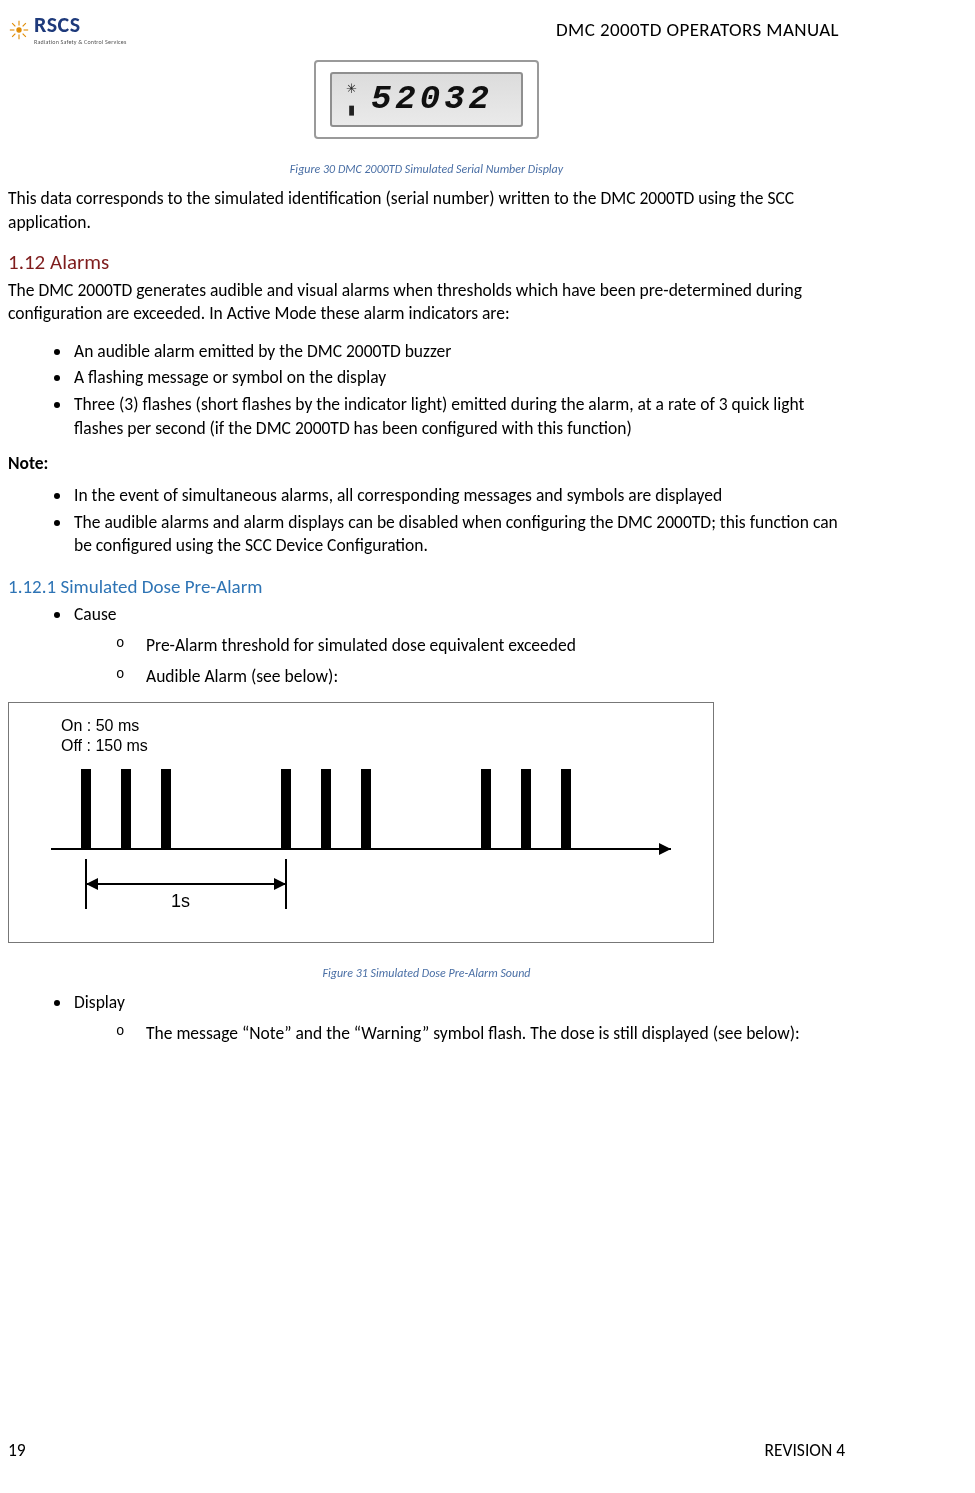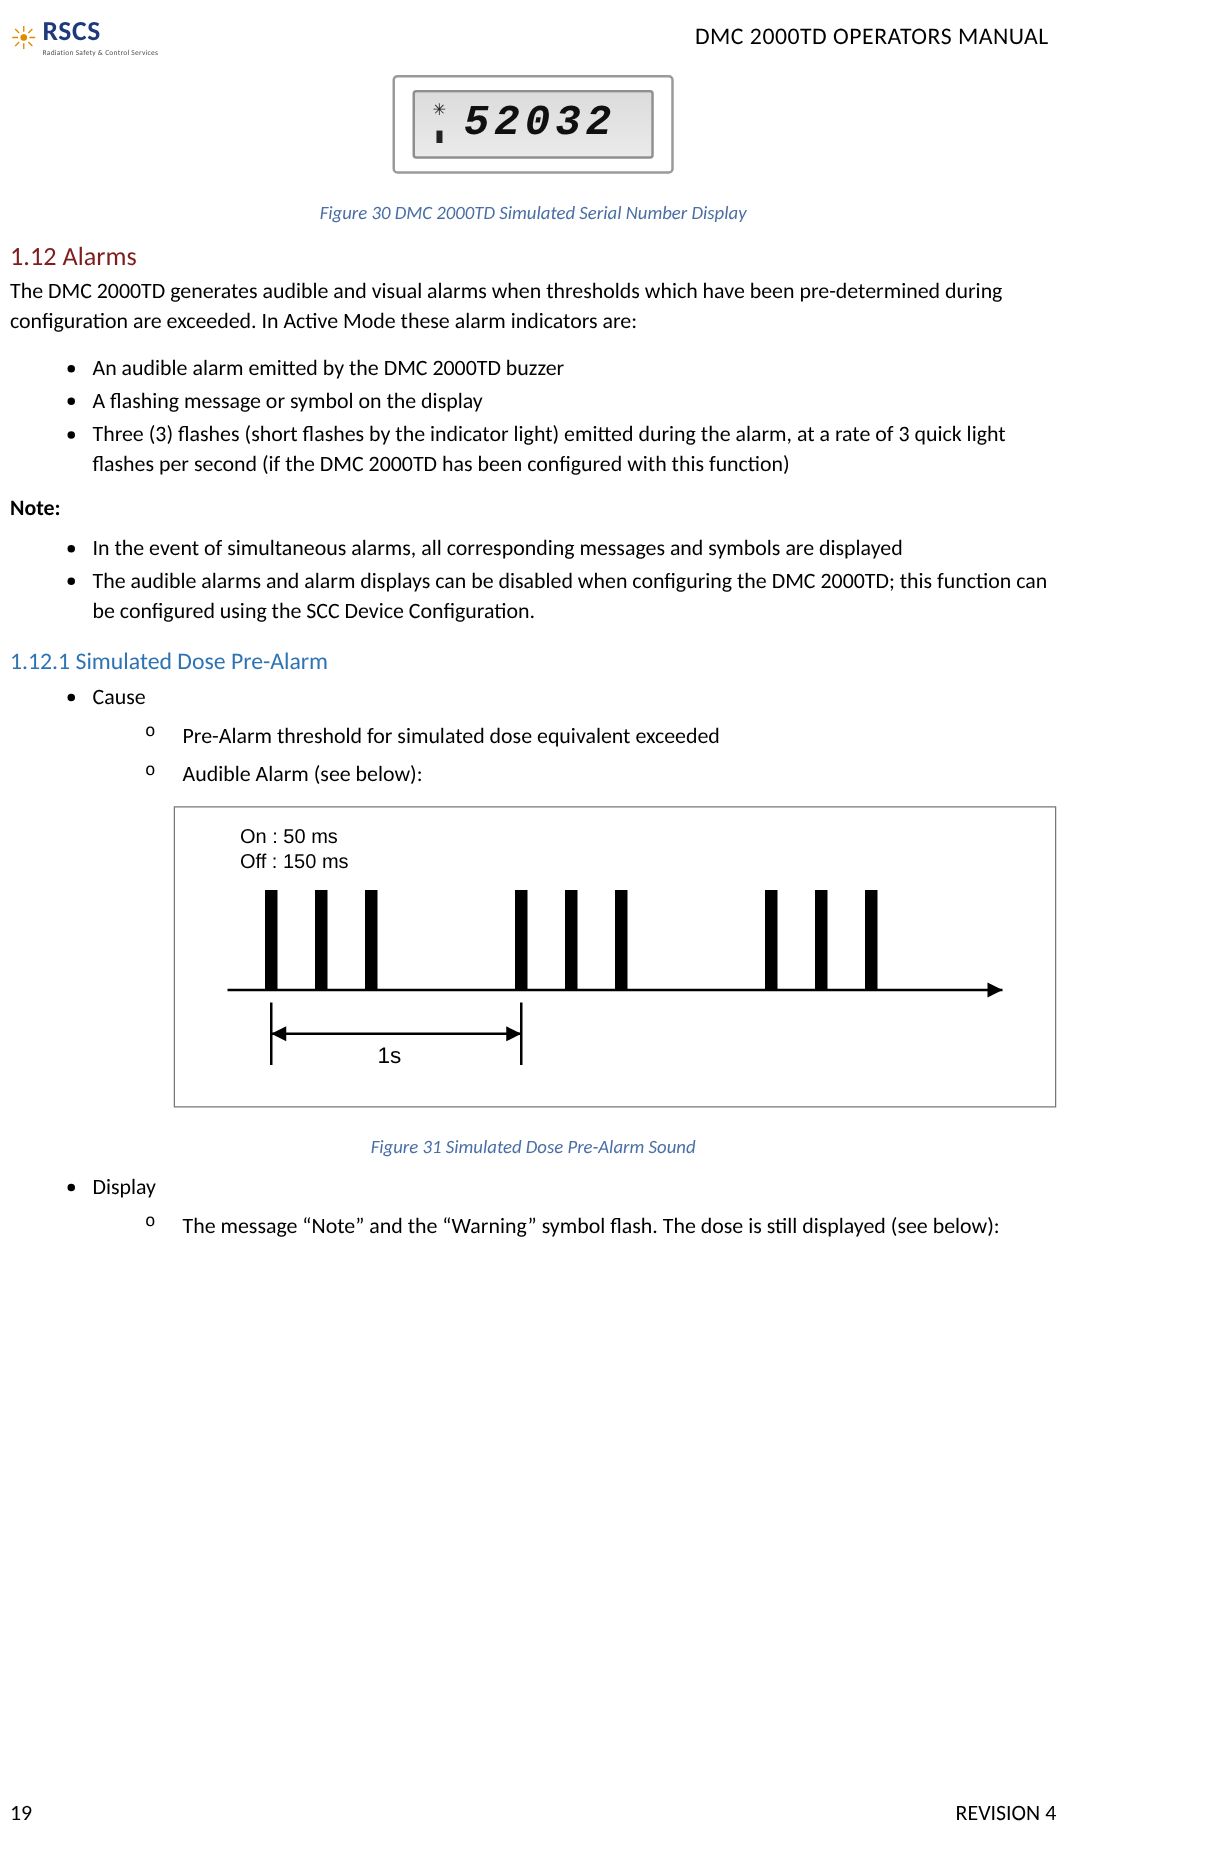--- a/index.html
+++ b/index.html
@@ -88,21 +88,21 @@
     font-weight: 900;
     font-size: 34px;
     letter-spacing: 4px;
     color: #101010;
     line-height: 1;
   }
   .fig-caption {
     text-align: center;
     font-style: italic;
     color: #4a6fa5;
-    font-size: 15px;
+    font-size: 12px;
     margin: 22px 0 10px 0;
   }
   p.body { margin: 6px 0 14px 0; }
   .h-sec {
     color: #7f1d1d;
     font-size: 21px;
     margin: 6px 0 2px 0;
     font-weight: 400;
   }
   .h-sub {
@@ -130,21 +130,21 @@
   ul.o2 > li::before {
     content: "o";
     position: absolute;
     left: 0;
     top: 0;
     font-family: "Courier New", monospace;
     font-size: 14px;
   }
   .note-label { font-weight: 700; margin: 6px 0 4px 0; }
   .timing-wrap {
-    text-align: right;
+    text-align: left;
     margin: 14px 0 6px 0;
   }
   .timing {
     display: inline-block;
     border: 1px solid #777;
     padding: 6px 12px 6px 12px;
   }
   .footer {
     position: absolute;
     bottom: 30px;
@@ -192,20 +192,21 @@
           <span>✳</span>
           <span>▮</span>
         </div>
         <div class="lcd-digits">52032</div>
       </div>
     </div>
   </div>
 
   <div class="fig-caption">Figure 30 DMC 2000TD Simulated Serial Number Display</div>
 
+  <p class="body">This data corresponds to the simulated identification (serial number) written to the DMC 2000TD using the SCC application.</p>
 
   <div class="h-sec">1.12 Alarms</div>
   <p class="body" style="margin-top:2px">The DMC 2000TD generates audible and visual alarms when thresholds which have been pre-determined during configuration are exceeded. In Active Mode these alarm indicators are:</p>
 
   <ul class="b1">
     <li>An audible alarm emitted by the DMC 2000TD buzzer</li>
     <li>A flashing message or symbol on the display</li>
     <li>Three (3) flashes (short flashes by the indicator light) emitted during the alarm, at a rate of 3 quick light flashes per second (if the DMC 2000TD has been configured with this function)</li>
   </ul>
 

